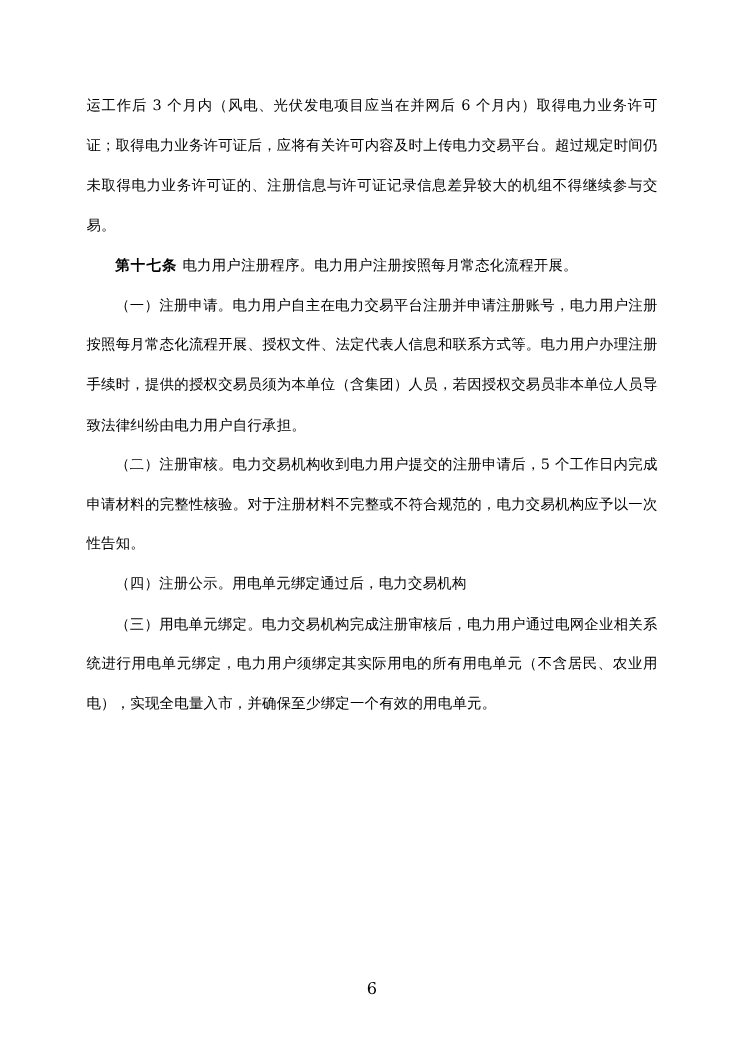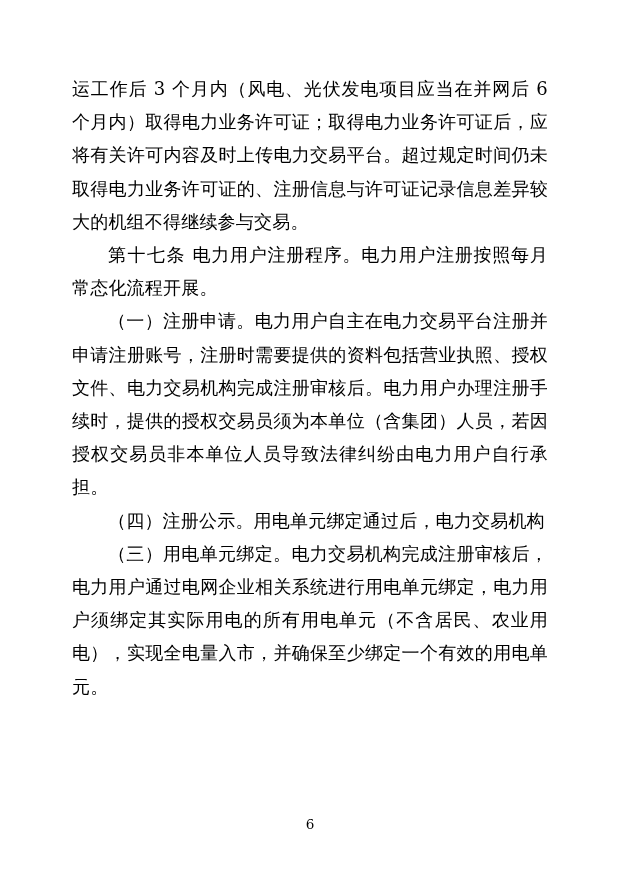--- a/index.html
+++ b/index.html
@@ -19,36 +19,36 @@
     position: absolute;
     top: 0;
     left: 0;
     width: 620px;
     height: 876px;
     box-sizing: border-box;
     padding: 72px 72px 40px 72px;
     background: #ffffff;
   }
   .body-text {
-    font-size: 18px;
+    font-size: 12px;
     line-height: 33.2px;
     text-align: justify;
     text-justify: inter-ideograph;
     letter-spacing: 0.2px;
   }
   p.para {
     margin: 0;
     text-indent: 0;
   }
   p.indent2 {
     margin: 0;
     text-indent: 2em;
   }
   .article-label {
-    font-weight: normal;
+    font-weight: bold;
     letter-spacing: 1px;
   }
   .page-number {
     position: absolute;
     left: 0;
     right: 0;
     bottom: 44px;
     text-align: center;
     font-size: 13.5px;
     font-family: "DejaVu Serif", "Liberation Serif", serif;
@@ -58,22 +58,23 @@
 </head>
 <body>
 
 <div class="page">
   <div class="body-text">
 
     <p class="para">运工作后 3 个月内（风电、光伏发电项目应当在并网后 6 个月内）取得电力业务许可证；取得电力业务许可证后，应将有关许可内容及时上传电力交易平台。超过规定时间仍未取得电力业务许可证的、注册信息与许可证记录信息差异较大的机组不得继续参与交易。</p>
 
     <p class="indent2"><span class="article-label">第十七条</span><span> 电力用户注册程序。电力用户注册按照每月常态化流程开展。</span></p>
 
-    <p class="indent2">（一）注册申请。电力用户自主在电力交易平台注册并申请注册账号，注册时需要提供的资料包括营业执照、授权文件、电力交易机构完成注册审核后。电力用户办理注册手续时，提供的授权交易员须为本单位（含集团）人员，若因授权交易员非本单位人员导致法律纠纷由电力用户自行承担。</p>
+    <p class="indent2">（一）注册申请。电力用户自主在电力交易平台注册并申请注册账号，电力用户注册按照每月常态化流程开展、授权文件、法定代表人信息和联系方式等。电力用户办理注册手续时，提供的授权交易员须为本单位（含集团）人员，若因授权交易员非本单位人员导致法律纠纷由电力用户自行承担。</p>
 
+    <p class="indent2">（二）注册审核。电力交易机构收到电力用户提交的注册申请后，5 个工作日内完成申请材料的完整性核验。对于注册材料不完整或不符合规范的，电力交易机构应予以一次性告知。</p>
 
     <p class="indent2">（四）注册公示。用电单元绑定通过后，电力交易机构</p>
 
     <p class="indent2">（三）用电单元绑定。电力交易机构完成注册审核后，电力用户通过电网企业相关系统进行用电单元绑定，电力用户须绑定其实际用电的所有用电单元（不含居民、农业用电），实现全电量入市，并确保至少绑定一个有效的用电单元。</p>
 
   </div>
   <div class="page-number">6</div>
 </div>
 
 </body></html>

